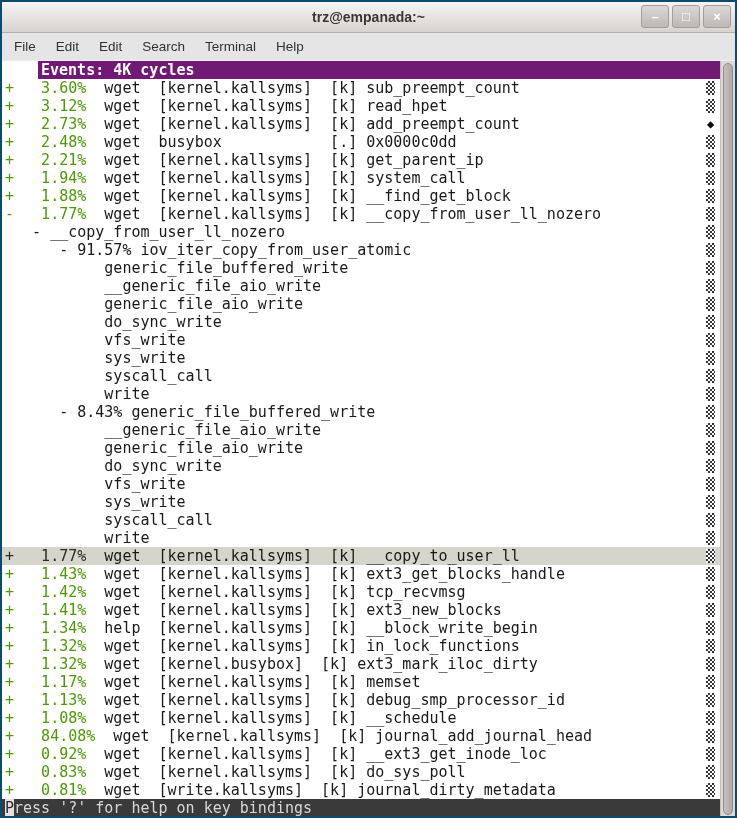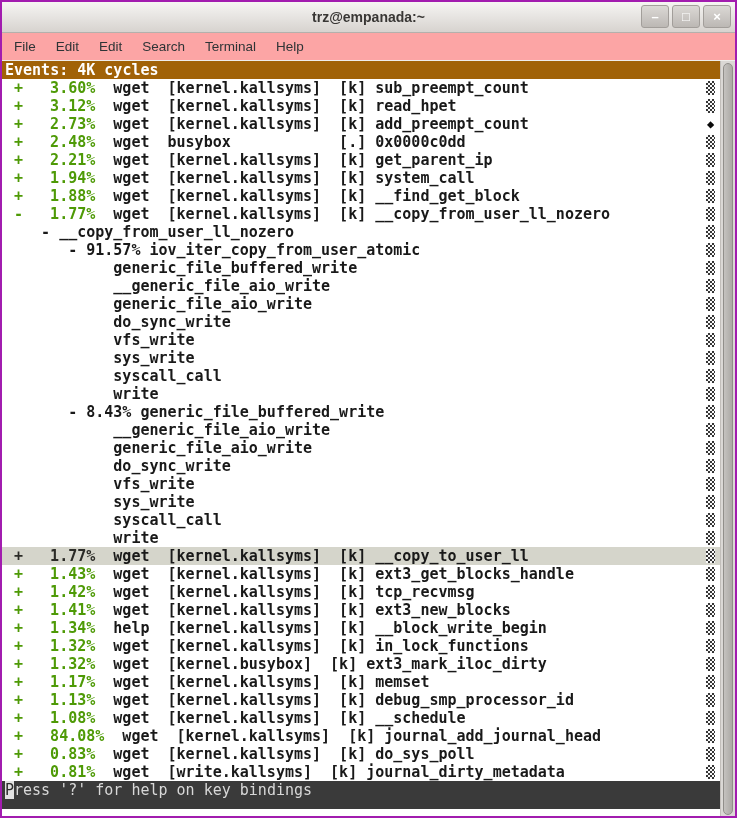--- a/index.html
+++ b/index.html
@@ -1,54 +1,54 @@
 <!DOCTYPE html>
 <html><head>
 <meta charset="utf-8">
 <style>
   html,body{margin:0;padding:0;background:#ffffff;}
   .window{
     width:737px;height:818px;box-sizing:border-box;
-    border:2px solid #a21caf;background:#ffffff;
+    border:2px solid #0c4a6e;background:#ffffff;
     font-family:"Liberation Sans",sans-serif;position:relative;overflow:hidden;
   }
   
   .titlebar{
     height:30px;background:linear-gradient(#f6f5f3,#d7d3cf);
     border-bottom:1px solid #b4b0ac;position:relative;
     display:flex;align-items:center;justify-content:center;
   }
   .title{font-size:14px;font-weight:bold;color:#393735;}
   .controls{position:absolute;right:4px;top:3px;display:flex;gap:3px;}
   .wbtn{
     width:28px;height:23px;box-sizing:border-box;
     background:linear-gradient(#dbd8d5,#bcb8b4);
     border:1px solid #a29e9a;border-radius:3px;
     color:#ffffff;font-size:13px;font-weight:bold;
     display:flex;align-items:center;justify-content:center;cursor:default;
   }
   
   .menubar{
-    height:27px;background:#fca5a5;border-bottom:1px solid #efedeb;
+    height:27px;background:#e5e5e5;border-bottom:1px solid #efedeb;
     display:flex;align-items:center;padding-left:2px;
     font-size:13.5px;color:#2e3436;
   }
   .mi{padding:4px 10px;}
   
   .term{position:relative;height:756px;background:#ffffff;}
   .tcontent{
     position:absolute;left:0;top:0;width:718px;
     font-family:"DejaVu Sans Mono",monospace;
     font-size:15px;line-height:18px;color:#191919;
   }
   .thead{
-    height:18px;background:#a16207;color:#ffffff;
-    font-weight:bold;padding-left:3px;white-space:pre;
+    height:18px;background:#701a75;color:#ffffff;
+    font-weight:bold;padding-left:3px;white-space:pre;margin-left:36px;
   }
-  .trow{height:18px;white-space:pre;padding-left:12px;position:relative;font-weight:bold;}
+  .trow{height:18px;white-space:pre;padding-left:3px;position:relative;}
   .g{color:#4e9a06;}
   .trow.hl{background:#d5d5cb;}
   .trow.hl .g{color:#2b2b27;}
   .m{position:absolute;top:2px;right:5px;width:9px;height:14px;text-align:center;}
   .m.dither{
     background-image:conic-gradient(#363636 25%, #fbfbfb 0 50%, #363636 0 75%, #fbfbfb 0);
     background-size:4px 4px;
   }
   .m.diamond{font-size:12px;line-height:14px;color:#0a0a0a;background:none;}
   .tstatus{height:28px;background:#3a3a3a;color:#d8d8d8;white-space:pre;padding-left:3px;}
@@ -130,20 +130,21 @@
           <div class="trow"><span class="g">+   1.43%</span><span class="t">  wget  [kernel.kallsyms]  [k] ext3_get_blocks_handle</span><span class="m dither"></span></div>
           <div class="trow"><span class="g">+   1.42%</span><span class="t">  wget  [kernel.kallsyms]  [k] tcp_recvmsg</span><span class="m dither"></span></div>
           <div class="trow"><span class="g">+   1.41%</span><span class="t">  wget  [kernel.kallsyms]  [k] ext3_new_blocks</span><span class="m dither"></span></div>
           <div class="trow"><span class="g">+   1.34%</span><span class="t">  help  [kernel.kallsyms]  [k] __block_write_begin</span><span class="m dither"></span></div>
           <div class="trow"><span class="g">+   1.32%</span><span class="t">  wget  [kernel.kallsyms]  [k] in_lock_functions</span><span class="m dither"></span></div>
           <div class="trow"><span class="g">+   1.32%</span><span class="t">  wget  [kernel.busybox]  [k] ext3_mark_iloc_dirty</span><span class="m dither"></span></div>
           <div class="trow"><span class="g">+   1.17%</span><span class="t">  wget  [kernel.kallsyms]  [k] memset</span><span class="m dither"></span></div>
           <div class="trow"><span class="g">+   1.13%</span><span class="t">  wget  [kernel.kallsyms]  [k] debug_smp_processor_id</span><span class="m dither"></span></div>
           <div class="trow"><span class="g">+   1.08%</span><span class="t">  wget  [kernel.kallsyms]  [k] __schedule</span><span class="m dither"></span></div>
           <div class="trow"><span class="g">+   84.08%</span><span class="t">  wget  [kernel.kallsyms]  [k] journal_add_journal_head</span><span class="m dither"></span></div>
+          <div class="trow"><span class="g">+   0.92%</span><span class="t">  wget  [kernel.kallsyms]  [k] __ext3_get_inode_loc</span><span class="m dither"></span></div>
           <div class="trow"><span class="g">+   0.83%</span><span class="t">  wget  [kernel.kallsyms]  [k] do_sys_poll</span><span class="m dither"></span></div>
           <div class="trow"><span class="g">+   0.81%</span><span class="t">  wget  [write.kallsyms]  [k] journal_dirty_metadata</span><span class="m dither"></span></div>
         </div>
 
       <div class="tstatus"><span class="cursor">P</span><span>ress '?' for help on key bindings</span></div>
     </div>
 
     <div class="vscroll">
       <div class="vthumb"></div>
     </div>

